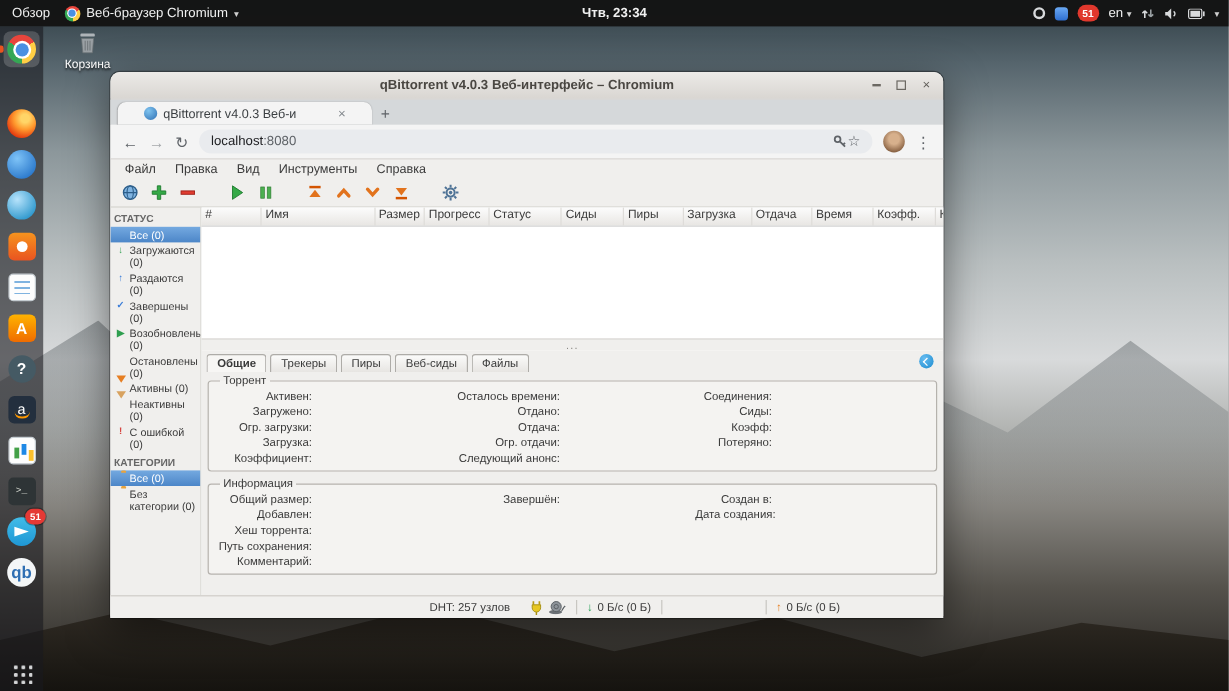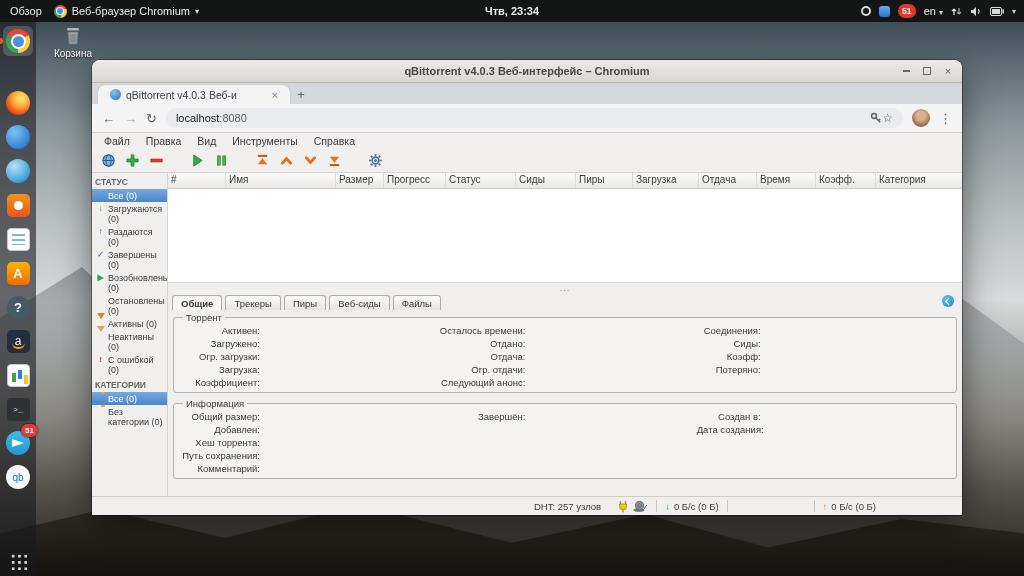--- a/index.html
+++ b/index.html
@@ -38,36 +38,36 @@
   .ic-writer::after{content:"";position:absolute;inset:5px 4px;background:repeating-linear-gradient(#7fb3e0 0 2px,transparent 2px 5px);}
   .ic-sq-a{width:23px;height:23px;border-radius:5px;background:linear-gradient(#ffb300,#ef6c00);color:#fff;font-weight:bold;font-size:13px;display:flex;align-items:center;justify-content:center;}
   .ic-help{width:23px;height:23px;border-radius:50%;background:#455a64;color:#fff;font-weight:bold;font-size:13px;display:flex;align-items:center;justify-content:center;}
   .ic-amazon{width:23px;height:23px;border-radius:5px;background:#232f3e;color:#fff;font-size:12px;display:flex;align-items:center;justify-content:center;position:relative;}
   .ic-amazon::after{content:"";position:absolute;left:5px;right:5px;bottom:4px;height:4px;border-bottom:2px solid #ff9900;border-radius:0 0 8px 8px;}
   .ic-calc{width:23px;height:23px;border-radius:4px;background:#fdfdfd;border:1px solid #c5ccd1;box-sizing:border-box;position:relative;}
   .ic-calc::after{content:"";position:absolute;left:4px;bottom:4px;width:4px;height:9px;background:#43a047;box-shadow:6px -3px 0 0 #1e88e5,12px 2px 0 0 #fbc02d;}
   .ic-terminal{width:23px;height:23px;border-radius:4px;background:#2e3436;color:#d3d7cf;font-family:"Liberation Mono",monospace;font-size:8px;display:flex;align-items:center;justify-content:center;}
   .ic-telegram{border-radius:50%;background:linear-gradient(#41bce8,#1f97d4);position:relative;}
   .ic-telegram::after{content:"";position:absolute;left:6px;top:8px;width:0;height:0;border-left:12px solid #fff;border-top:4px solid transparent;border-bottom:4px solid transparent;}
-  .ic-qb{border-radius:50%;background:#f4f6f7;color:#2f6fb3;font-weight:normal;font-size:10px;display:flex;align-items:center;justify-content:center;}
+  .ic-qb{border-radius:50%;background:#f4f6f7;color:#2f6fb3;font-weight:bold;font-size:14px;display:flex;align-items:center;justify-content:center;}
   .badge-red{position:absolute;top:-4px;right:-5px;min-width:13px;height:13px;border-radius:7px;background:#e53935;color:#fff;font-size:8px;font-weight:bold;display:flex;align-items:center;justify-content:center;padding:0 2px;box-shadow:0 0 0 1px rgba(0,0,0,.3);}
   .show-apps{margin-top:auto;margin-bottom:6px;width:18px;height:18px;background-image:radial-gradient(#d2d3d5 1.6px,transparent 1.8px);background-size:6.3px 6.3px;background-position:1px 1px;}
   
   .trash{position:absolute;left:50px;top:26px;width:46px;text-align:center;color:#fff;font-size:10px;text-shadow:0 1px 2px rgba(0,0,0,.85);z-index:30;}
   
-  .window{position:absolute;left:92px;top:60px;width:870px;height:455px;border-radius:8px 8px 2px 2px;box-shadow:0 10px 34px rgba(0,0,0,.5),0 0 0 1px rgba(0,0,0,.35);display:flex;flex-direction:column;z-index:40;background:#f0efed;}
+  .window{position:absolute;left:92px;top:60px;width:694px;height:455px;border-radius:8px 8px 2px 2px;box-shadow:0 10px 34px rgba(0,0,0,.5),0 0 0 1px rgba(0,0,0,.35);display:flex;flex-direction:column;z-index:40;background:#f0efed;}
   .titlebar{height:22px;flex:0 0 22px;background:linear-gradient(#eceae7,#d9d6d2);border-bottom:1px solid #bab7b2;border-radius:8px 8px 0 0;position:relative;display:flex;align-items:center;}
   .title-text{position:absolute;left:0;right:0;text-align:center;font-size:11px;font-weight:bold;color:#4a4742;}
   .win-controls{position:absolute;right:7px;top:0;height:22px;display:flex;align-items:center;gap:7px;}
   .wbtn{width:14px;height:14px;display:flex;align-items:center;justify-content:center;color:#5f5c57;font-size:11px;line-height:1;}
   .wbtn-min::before{content:"";width:7px;height:2px;background:#6b6862;}
   .wbtn-max::before{content:"";width:6px;height:6px;border:1.5px solid #6b6862;}
   
   .tabstrip{height:21px;flex:0 0 21px;background:#d5d8da;display:flex;align-items:flex-end;padding-left:6px;}
-  .tab{width:168px;height:19px;background:#f4f4f4;border-radius:7px 7px 0 0;display:flex;align-items:center;gap:5px;padding:0 12px;font-size:10.5px;color:#3c4043;box-shadow:0 0 1px rgba(0,0,0,.35);}
+  .tab{width:168px;height:19px;background:#f4f4f4;border-radius:7px 7px 0 0;display:flex;align-items:center;gap:5px;padding:0 22px;font-size:10.5px;color:#3c4043;box-shadow:0 0 1px rgba(0,0,0,.35);}
   .tab-title{flex:1;white-space:nowrap;overflow:hidden;text-overflow:ellipsis;}
   .favicon{width:11px;height:11px;border-radius:50%;background:radial-gradient(circle at 35% 30%,#7fc4f0,#2f6fb3);flex:0 0 11px;}
   .tab-close{color:#80868b;font-size:11px;}
   .newtab{width:22px;height:19px;display:flex;align-items:center;justify-content:center;color:#5f6368;font-size:13px;}
   
   .navbar{height:28px;flex:0 0 28px;background:#f4f4f4;border-bottom:1px solid #d2d0cc;display:flex;align-items:center;gap:9px;padding:0 10px;}
   .nav-ic{color:#5f6368;font-size:13px;line-height:1;}
   .nav-ic.dim{color:#a5a8ab;}
   .omnibox{flex:1;height:20px;background:#e9ebee;border-radius:11px;display:flex;align-items:center;padding:0 10px;font-size:11px;gap:0;}
   .url-host{color:#202124;}

